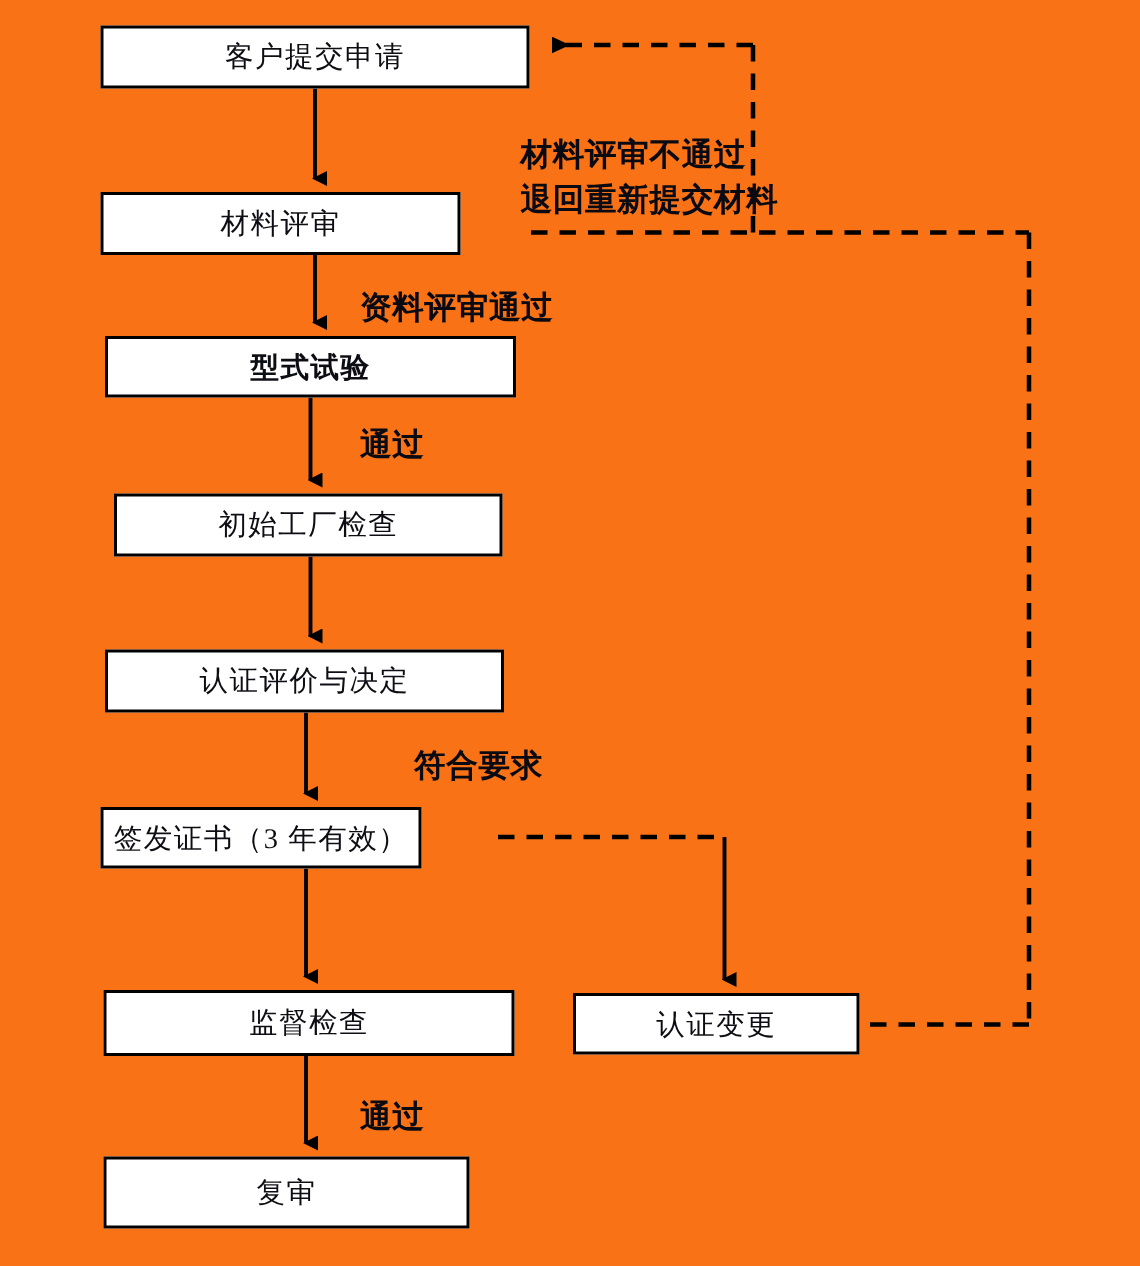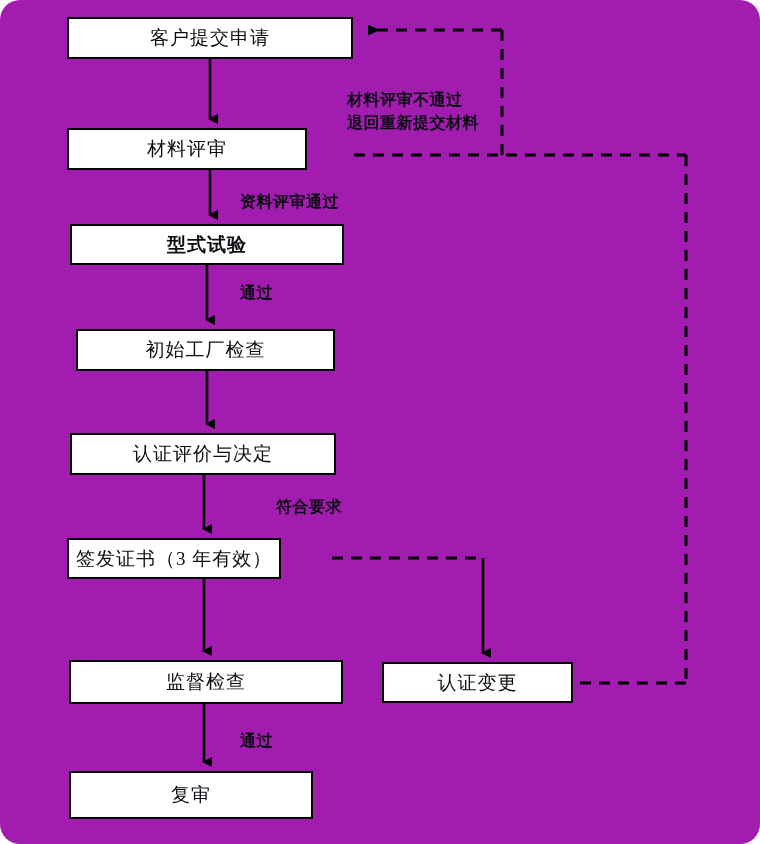--- a/index.html
+++ b/index.html
@@ -4,45 +4,44 @@
 <style>
   html, body {
     margin: 0;
     padding: 0;
     background: #ffffff;
   }
   #canvas {
     position: relative;
     width: 760px;
     height: 844px;
-    background: #a21caf;
+    background: #f97316;
     overflow: hidden;
     font-family: "Liberation Serif", "DejaVu Serif", serif;
-    border-radius: 20px;
   }
   
   .node {
     position: absolute;
     box-sizing: border-box;
     border: 2px solid #000000;
     background: #ffffff;
     display: flex;
     align-items: center;
     justify-content: center;
     color: #0d0d14;
     font-size: 19px;
     letter-spacing: 1px;
     white-space: nowrap;
     z-index: 3;
   }
   
   .edge-label {
     position: absolute;
     color: #0a0a12;
-    font-size: 16px;
+    font-size: 21px;
     font-weight: bold;
     letter-spacing: 0.5px;
     white-space: nowrap;
     line-height: 1.45;
     z-index: 4;
   }
   
   #wires {
     position: absolute;
     left: 0;

